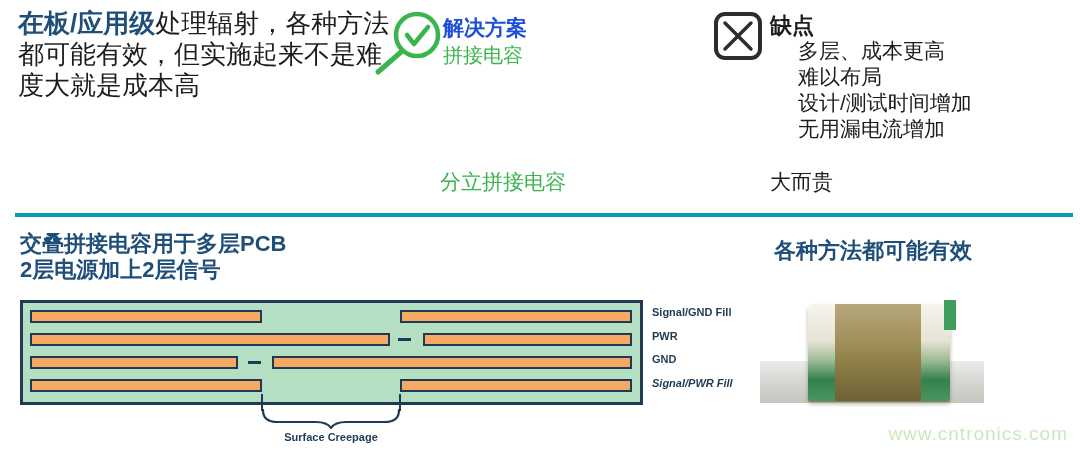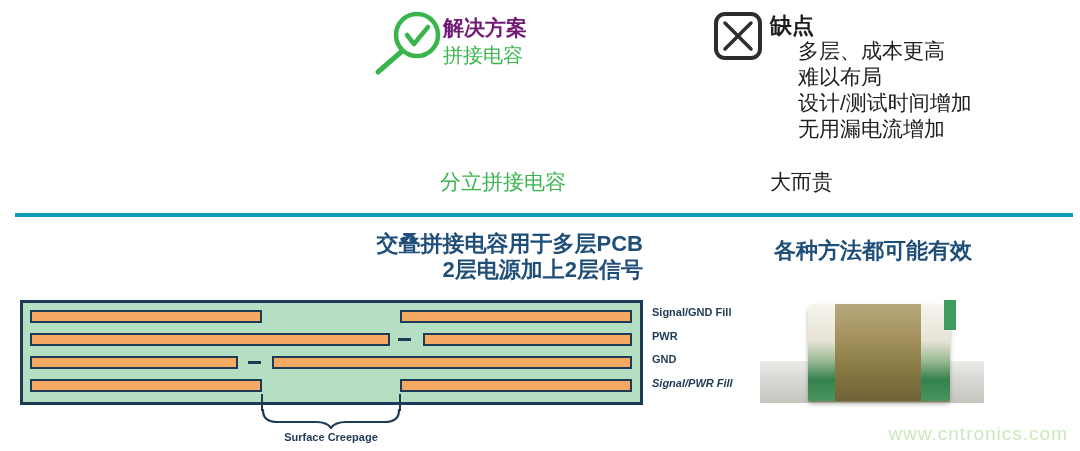--- a/index.html
+++ b/index.html
@@ -10,36 +10,36 @@
   .abs{position:absolute;}
 
   
   .problem-text{
     left:18px;top:8px;width:374px;
     font-size:26px;line-height:31px;color:#1d1d1d;letter-spacing:0px;
   }
   .problem-text b{color:#1f4e79;font-weight:bold;}
 
   .solution-icon{left:374px;top:3px;width:72px;height:76px;}
-  .solution-title{left:443px;top:14px;font-size:21px;font-weight:bold;color:#701a75;}
+  .solution-title{left:443px;top:14px;font-size:21px;font-weight:bold;color:#1d4ed8;}
   .solution-subtitle{left:443px;top:42px;font-size:20px;color:#3ab54e;}
 
   .drawback-icon{left:713px;top:11px;width:50px;height:50px;}
   .drawback-title{left:770px;top:11px;font-size:22px;font-weight:bold;color:#1d1d1d;}
   .drawback-list{left:770px;top:38px;font-size:21px;line-height:26px;color:#1d1d1d;margin-left:28px;}
   .drawback-list div{margin:0;}
 
   .solution-option{left:440px;top:168px;font-size:21px;color:#3ab54e;text-align:center;}
   .drawback-option{left:770px;top:168px;font-size:21px;color:#1d1d1d;}
 
   .divider{left:15px;top:213px;width:1058px;height:4px;background:#0d9cb8;}
 
   
   .left-title{
-    left:20px;top:231px;width:623px;text-align:right;
+    left:20px;top:231px;width:623px;text-align:left;
     font-size:22px;line-height:26px;font-weight:bold;color:#1f4e79;
   }
   .pcb{left:20px;top:300px;width:623px;height:128px;}
   .board{
     position:absolute;left:0;top:0;width:623px;height:105px;
     background:#b5dfc3;border:3px solid #1e3a55;box-sizing:border-box;
   }
   .bar{
     position:absolute;height:13px;background:#f6a963;
     border:2px solid #1e3a55;box-sizing:border-box;
@@ -88,20 +88,21 @@
 
   .watermark{
     right:12px;top:423px;font-size:19px;color:#c9e9bd;letter-spacing:1px;
   }
 </style>
 </head>
 <body>
 
 <div id="canvas">
 
+  <div class="abs problem-text"><b>在板/应用级</b><span>处理辐射，各种方法都可能有效，但实施起来不是难度大就是成本高</span></div>
 
   <div class="abs solution-icon">
     <svg width="72" height="76" viewBox="0 0 72 76">
       <circle cx="43" cy="32" r="21" fill="none" stroke="#3ab54e" stroke-width="4.5"></circle>
       <path d="M33,32 L40,41 L54,24" fill="none" stroke="#3ab54e" stroke-width="4.5" stroke-linecap="round" stroke-linejoin="round"></path>
       <line x1="27" y1="49" x2="4" y2="69" stroke="#3ab54e" stroke-width="5" stroke-linecap="round"></line>
     </svg>
   </div>
   <div class="abs solution-title">解决方案</div>
   <div class="abs solution-subtitle">拼接电容</div>

